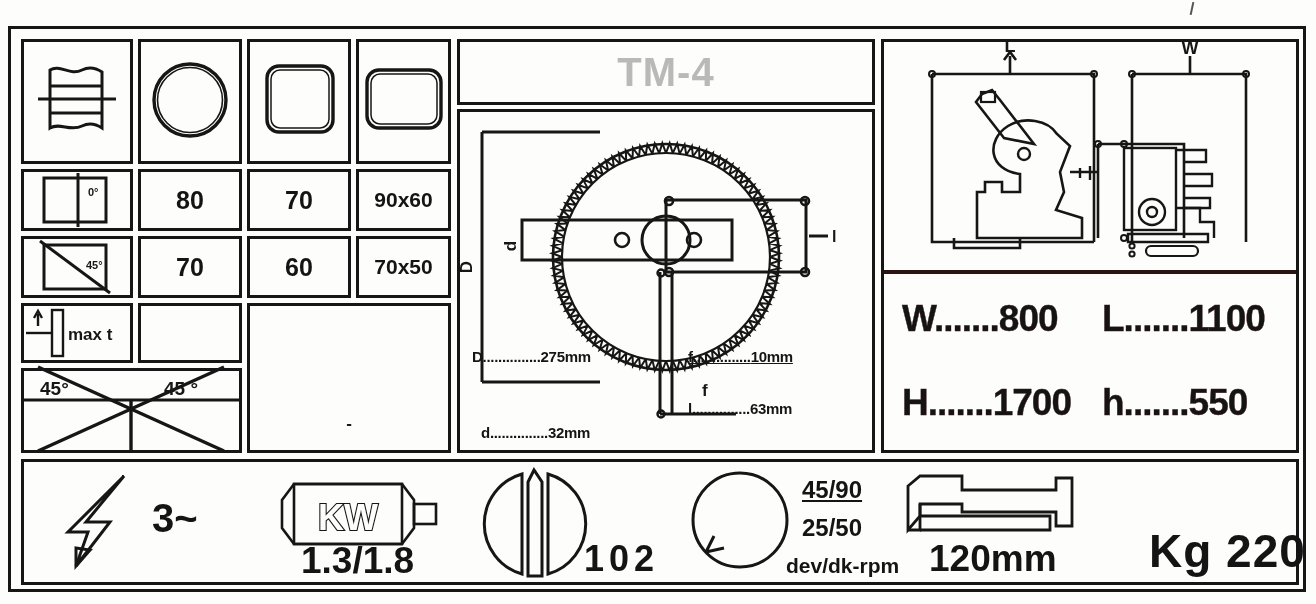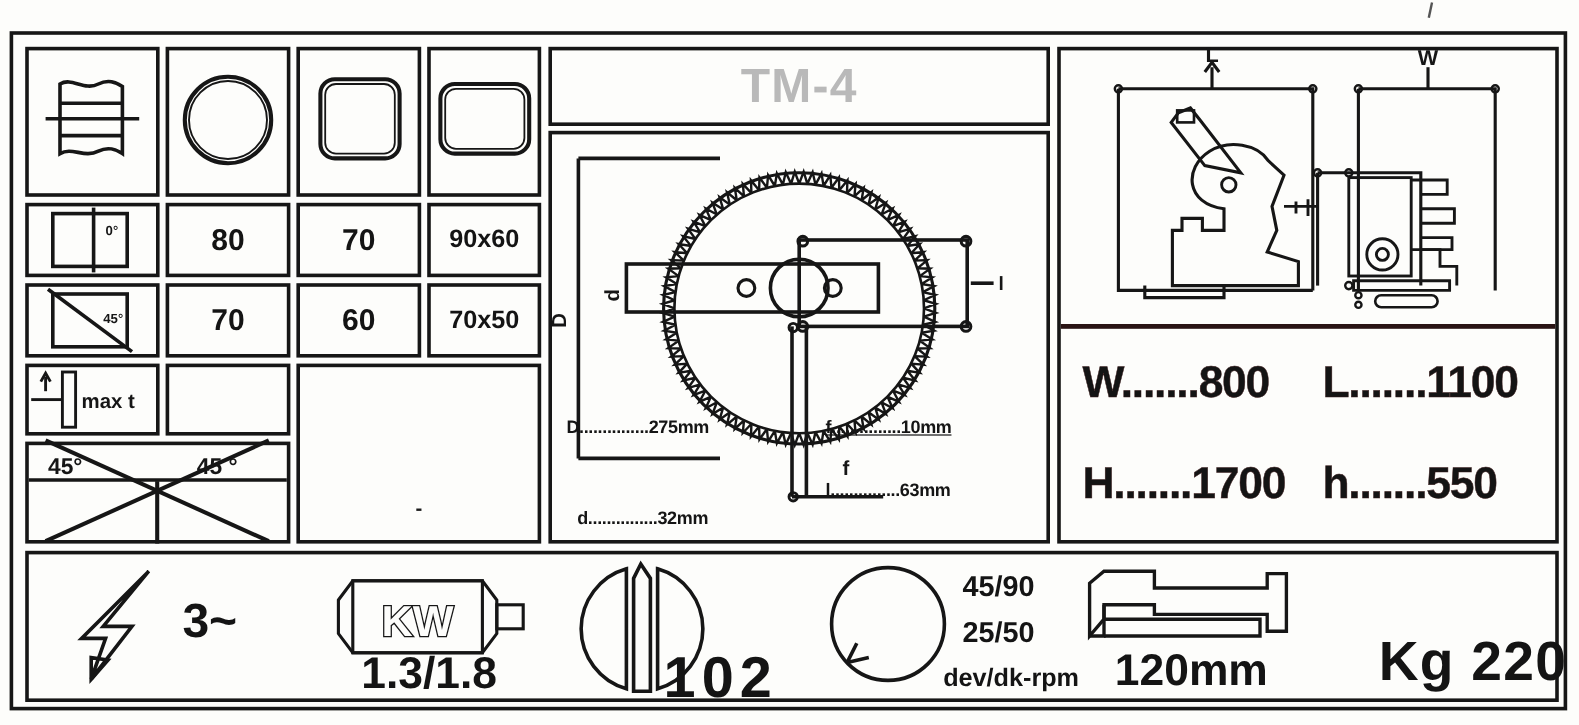--- a/index.html
+++ b/index.html
@@ -306,27 +306,27 @@
           <rect class="ln" stroke-width="2.6" x="140" y="30" width="22" height="20"></rect>
           <text x="74" y="56" font-size="36" text-anchor="middle" fill="#fdfdfb" stroke="#161616" stroke-width="2.2" font-weight="bold" font-family="'Liberation Sans',sans-serif" paint-order="stroke">KW</text>
         </svg>
         <div class="btext" style="left:277px;top:78px;font-size:37px;">1.3/1.8</div>
 
         <svg width="120" height="112" viewBox="0 0 120 112" style="position:absolute;left:450px;top:6px;">
           <path class="ln" stroke-width="3" d="M48,6 A52,52 0 0 0 48,106 Z"></path>
           <path class="ln" stroke-width="3" d="M74,6 A52,52 0 0 1 74,106 Z"></path>
           <path class="ln" stroke-width="3" d="M54,14 L60,2 L68,14 L68,108 L54,108 Z"></path>
         </svg>
-        <div class="btext" style="left:529px;top:76px;font-size:48px;letter-spacing:5px;">102</div>
+        <div class="btext" style="left:560px;top:76px;font-size:36px;letter-spacing:5px;">102</div>
 
         <svg width="112" height="108" viewBox="0 0 112 108" style="position:absolute;left:660px;top:6px;">
           <circle class="ln" stroke-width="3" cx="56" cy="52" r="47"></circle>
           <path class="ln" stroke-width="3" d="M22,84 L30,68 M22,84 L40,80"></path>
         </svg>
-        <div class="btext" style="left:778px;top:14px;font-size:24px;">45/90</div>
+        <div class="btext" style="left:778px;top:14px;font-size:24px;text-decoration:underline;">45/90</div>
         <div class="btext" style="left:778px;top:52px;font-size:24px;">25/50</div>
         <div class="btext" style="left:762px;top:92px;font-size:21px;text-align:center;">dev/dk-rpm</div>
 
         <svg width="200" height="80" viewBox="0 0 200 80" style="position:absolute;left:876px;top:10px;">
           <path class="ln" stroke-width="2.8" d="M8,14 L20,4 L62,4 L62,18 L156,18 L156,6 L172,6 L172,54 L156,54 L156,40
                L62,40 L62,32 L20,32 L20,44 L8,58 Z"></path>
           <path class="ln" stroke-width="2.8" d="M20,32 L20,58 L8,58"></path>
           <path class="ln" stroke-width="2.8" d="M20,44 L150,44 L150,58 L20,58"></path>
         </svg>
         <div class="btext" style="left:905px;top:76px;font-size:37px;">120mm</div>

